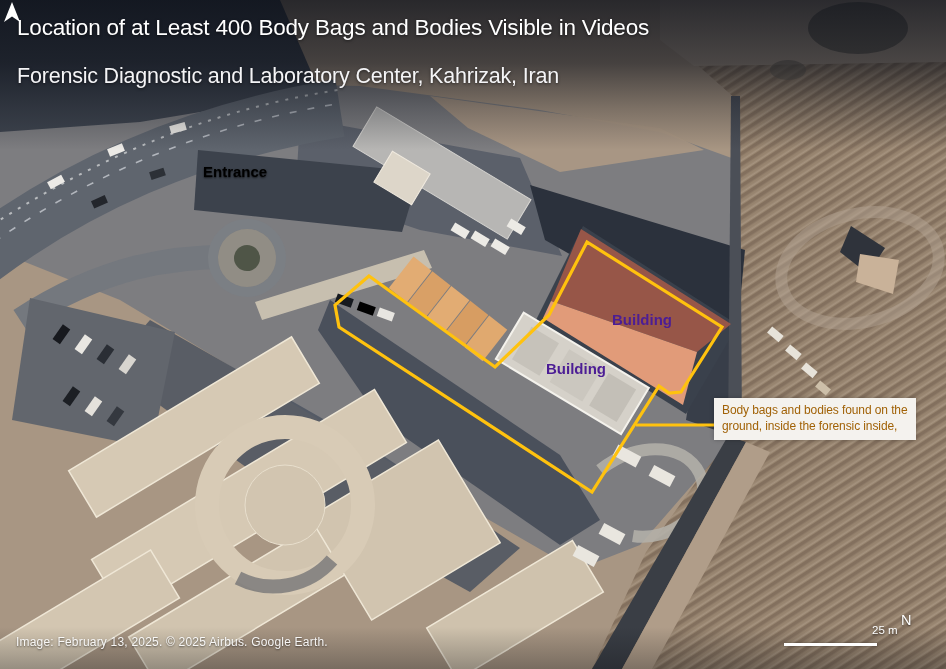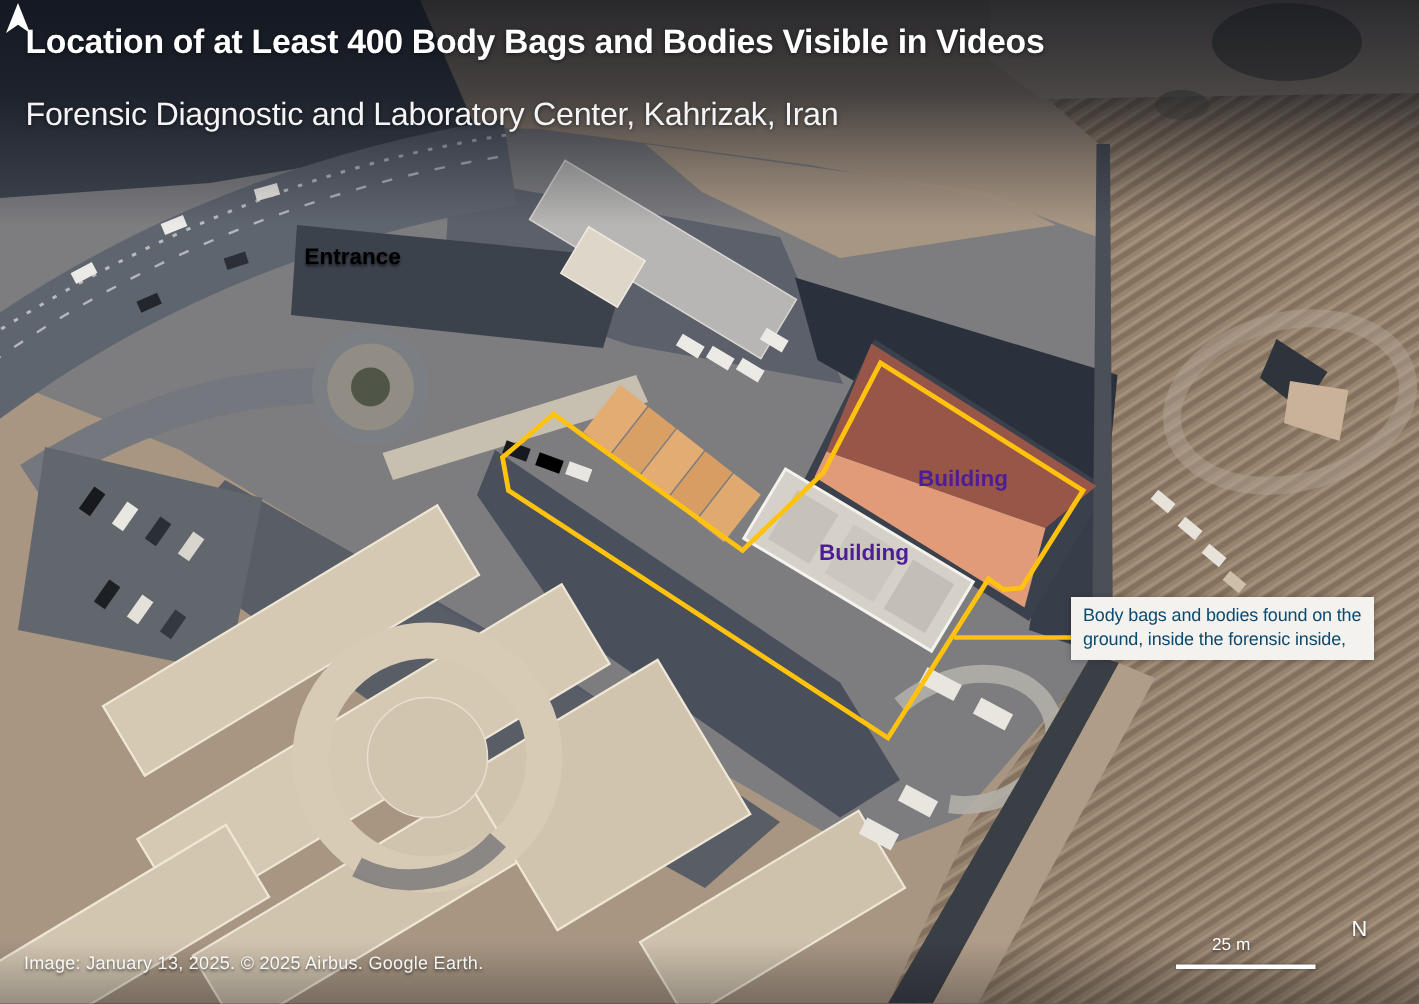--- a/index.html
+++ b/index.html
@@ -14,45 +14,45 @@
     background:linear-gradient(180deg,rgba(9,13,22,.8) 0%,rgba(9,13,22,.62) 42%,rgba(9,13,22,.28) 72%,rgba(9,13,22,0) 100%);
     pointer-events:none;
   }
   .bottom-fade{
     position:absolute;left:0;bottom:0;width:946px;height:42px;
     background:linear-gradient(0deg,rgba(10,12,16,.30),rgba(10,12,16,0));
     pointer-events:none;
   }
   .hdr{position:absolute;left:17px;top:13px;color:#fff;}
   .hdr .t{
-    font-size:22.5px;font-weight:bold;line-height:30px;letter-spacing:-.2px;
+    font-size:22.5px;font-weight:normal;line-height:30px;letter-spacing:-.2px;
     text-shadow:0 1px 3px rgba(0,0,0,.55);
   }
   .hdr .s{
     font-size:21.5px;font-weight:normal;line-height:27px;margin-top:20px;color:#f4f4f6;
     text-shadow:0 1px 3px rgba(0,0,0,.55);letter-spacing:-.2px;
   }
   .maplabel{position:absolute;font-size:15px;font-weight:bold;line-height:1;white-space:nowrap;}
   .maplabel.light{color:#000000;text-shadow:0 1px 2px rgba(0,0,0,.65);}
   .maplabel.dark{color:#4c1d95;}
   .callout{
     position:absolute;left:714px;top:398px;
-    background:#f4f2ee;color:#0c4a6e;
+    background:#f4f2ee;color:#a16207;
     padding:5px 8px 6px 8px;
     font-size:12px;line-height:15.5px;letter-spacing:-.1px;
     box-shadow:0 0 4px rgba(0,0,0,.25);
   }
   .callout span{display:block;white-space:nowrap;}
   .attr{
     position:absolute;left:16px;top:635px;
     font-size:12px;color:rgba(255,255,255,.93);letter-spacing:.2px;
     text-shadow:0 1px 2px rgba(0,0,0,.55);white-space:nowrap;
   }
   .scale-label{
-    position:absolute;left:808px;top:624px;font-size:11.5px;color:#fff;
+    position:absolute;left:872px;top:624px;font-size:11.5px;color:#fff;
     text-shadow:0 1px 2px rgba(0,0,0,.6);
     text-align:right;
   }
   .scale-bar{
     position:absolute;left:784px;top:643px;width:93px;height:3px;background:#fff;
     box-shadow:0 0 2px rgba(0,0,0,.45);
   }
   .north-label{
     position:absolute;left:901px;top:612px;font-size:14.5px;color:#fff;
     text-shadow:0 1px 2px rgba(0,0,0,.6);
@@ -212,21 +212,21 @@
 
   <div class="maplabel light" style="left:203px;top:164px;">Entrance</div>
   <div class="maplabel dark" style="left:612px;top:312px;">Building</div>
   <div class="maplabel dark" style="left:546px;top:361px;">Building</div>
 
   <div class="callout">
     <span>Body bags and bodies found on the</span>
     <span>ground, inside the forensic inside,</span>
   </div>
 
-  <div class="attr">Image: January 13, 2025. © 2025 Airbus. Google Earth.</div>
+  <div class="attr">Image: February 13, 2025. © 2025 Airbus. Google Earth.</div>
 
   <div class="scale-label">25 m</div>
   <div class="scale-bar"></div>
 
   <div class="north-label">N</div>
   <svg class="north-arrow" viewBox="0 0 24 24">
     <path d="M12,2 L20,22 L12,16.5 L4,22 Z" fill="#ffffff"></path>
   </svg>
 
 </div>

